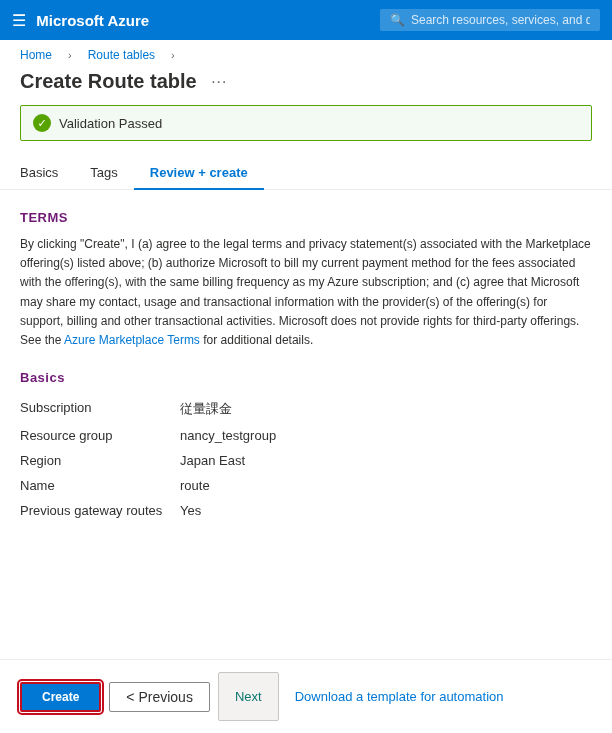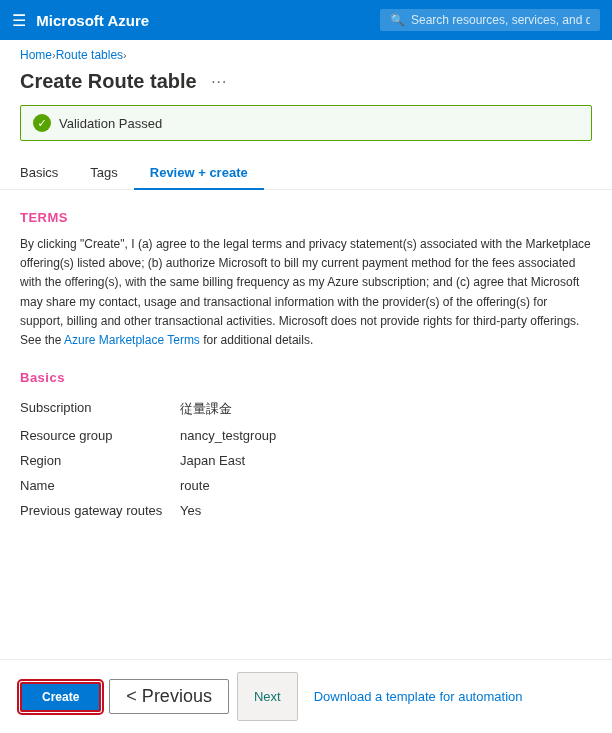--- a/index.html
+++ b/index.html
@@ -45,21 +45,21 @@
       display: flex;
       flex-direction: column;
       overflow: hidden;
     }
 
     
     .breadcrumb {
       padding: 8px 20px 4px 20px;
       display: flex;
       align-items: center;
-      gap: 0;
+      gap: 16px;
       font-size: 12px;
       color: #0078d4;
     }
     .breadcrumb-separator { color: #666; font-size: 11px; }
     .breadcrumb-item { cursor: pointer; }
 
     
     .page-title-row {
       padding: 4px 20px 12px 20px;
       display: flex;
@@ -131,21 +131,21 @@
     .form-body {
       flex: 1;
       overflow-y: auto;
       padding: 20px 20px 0 20px;
     }
 
     
     .section-title {
       font-size: 13px;
       font-weight: 700;
-      color: #ec4899;
+      color: #701a75;
       margin-bottom: 10px;
       letter-spacing: 0.5px;
     }
     .terms-text {
       font-size: 12px;
       line-height: 1.6;
       color: #323130;
       margin-bottom: 20px;
     }
     .terms-link { color: #0078d4; cursor: pointer; }
@@ -189,21 +189,21 @@
       cursor: pointer;
       outline: 2px solid #c50f1f;
       outline-offset: 1px;
     }
     .btn-secondary {
       background: white;
       color: #323130;
       border: 1px solid #8a8886;
       border-radius: 2px;
       padding: 6px 16px;
-      font-size: 18px;
+      font-size: 14px;
       cursor: pointer;
     }
     .btn-next {
       background: #f3f2f1;
       color: #0f766e;
       border: 1px solid #c8c6c4;
       border-radius: 2px;
       padding: 16px 16px;
       font-size: 13px;
       cursor: default;

